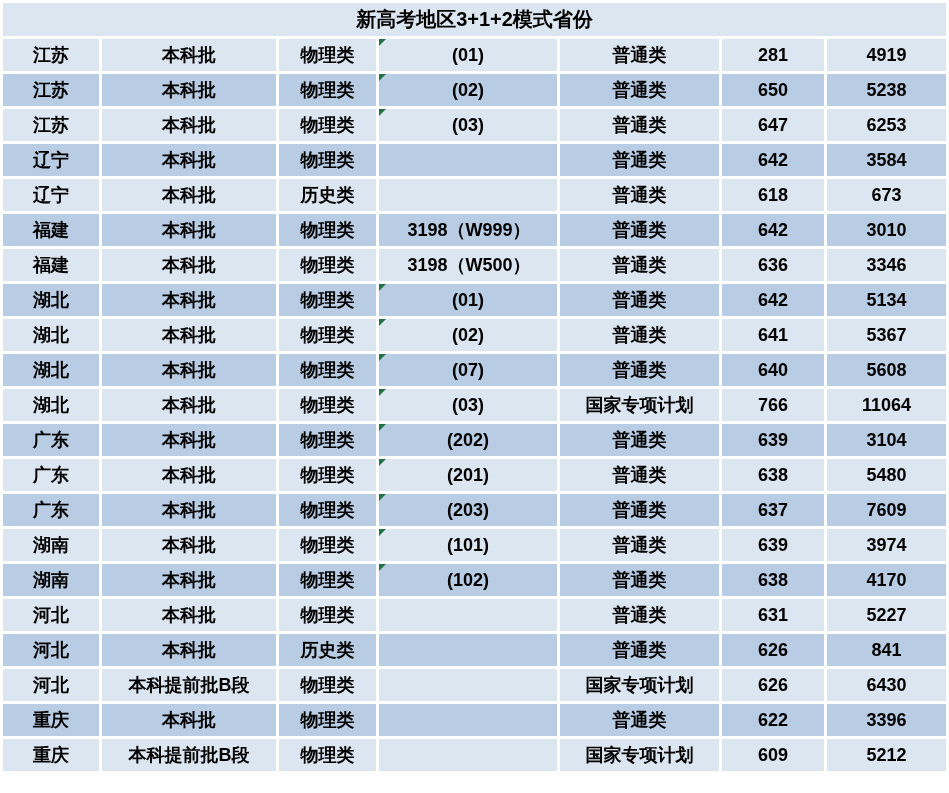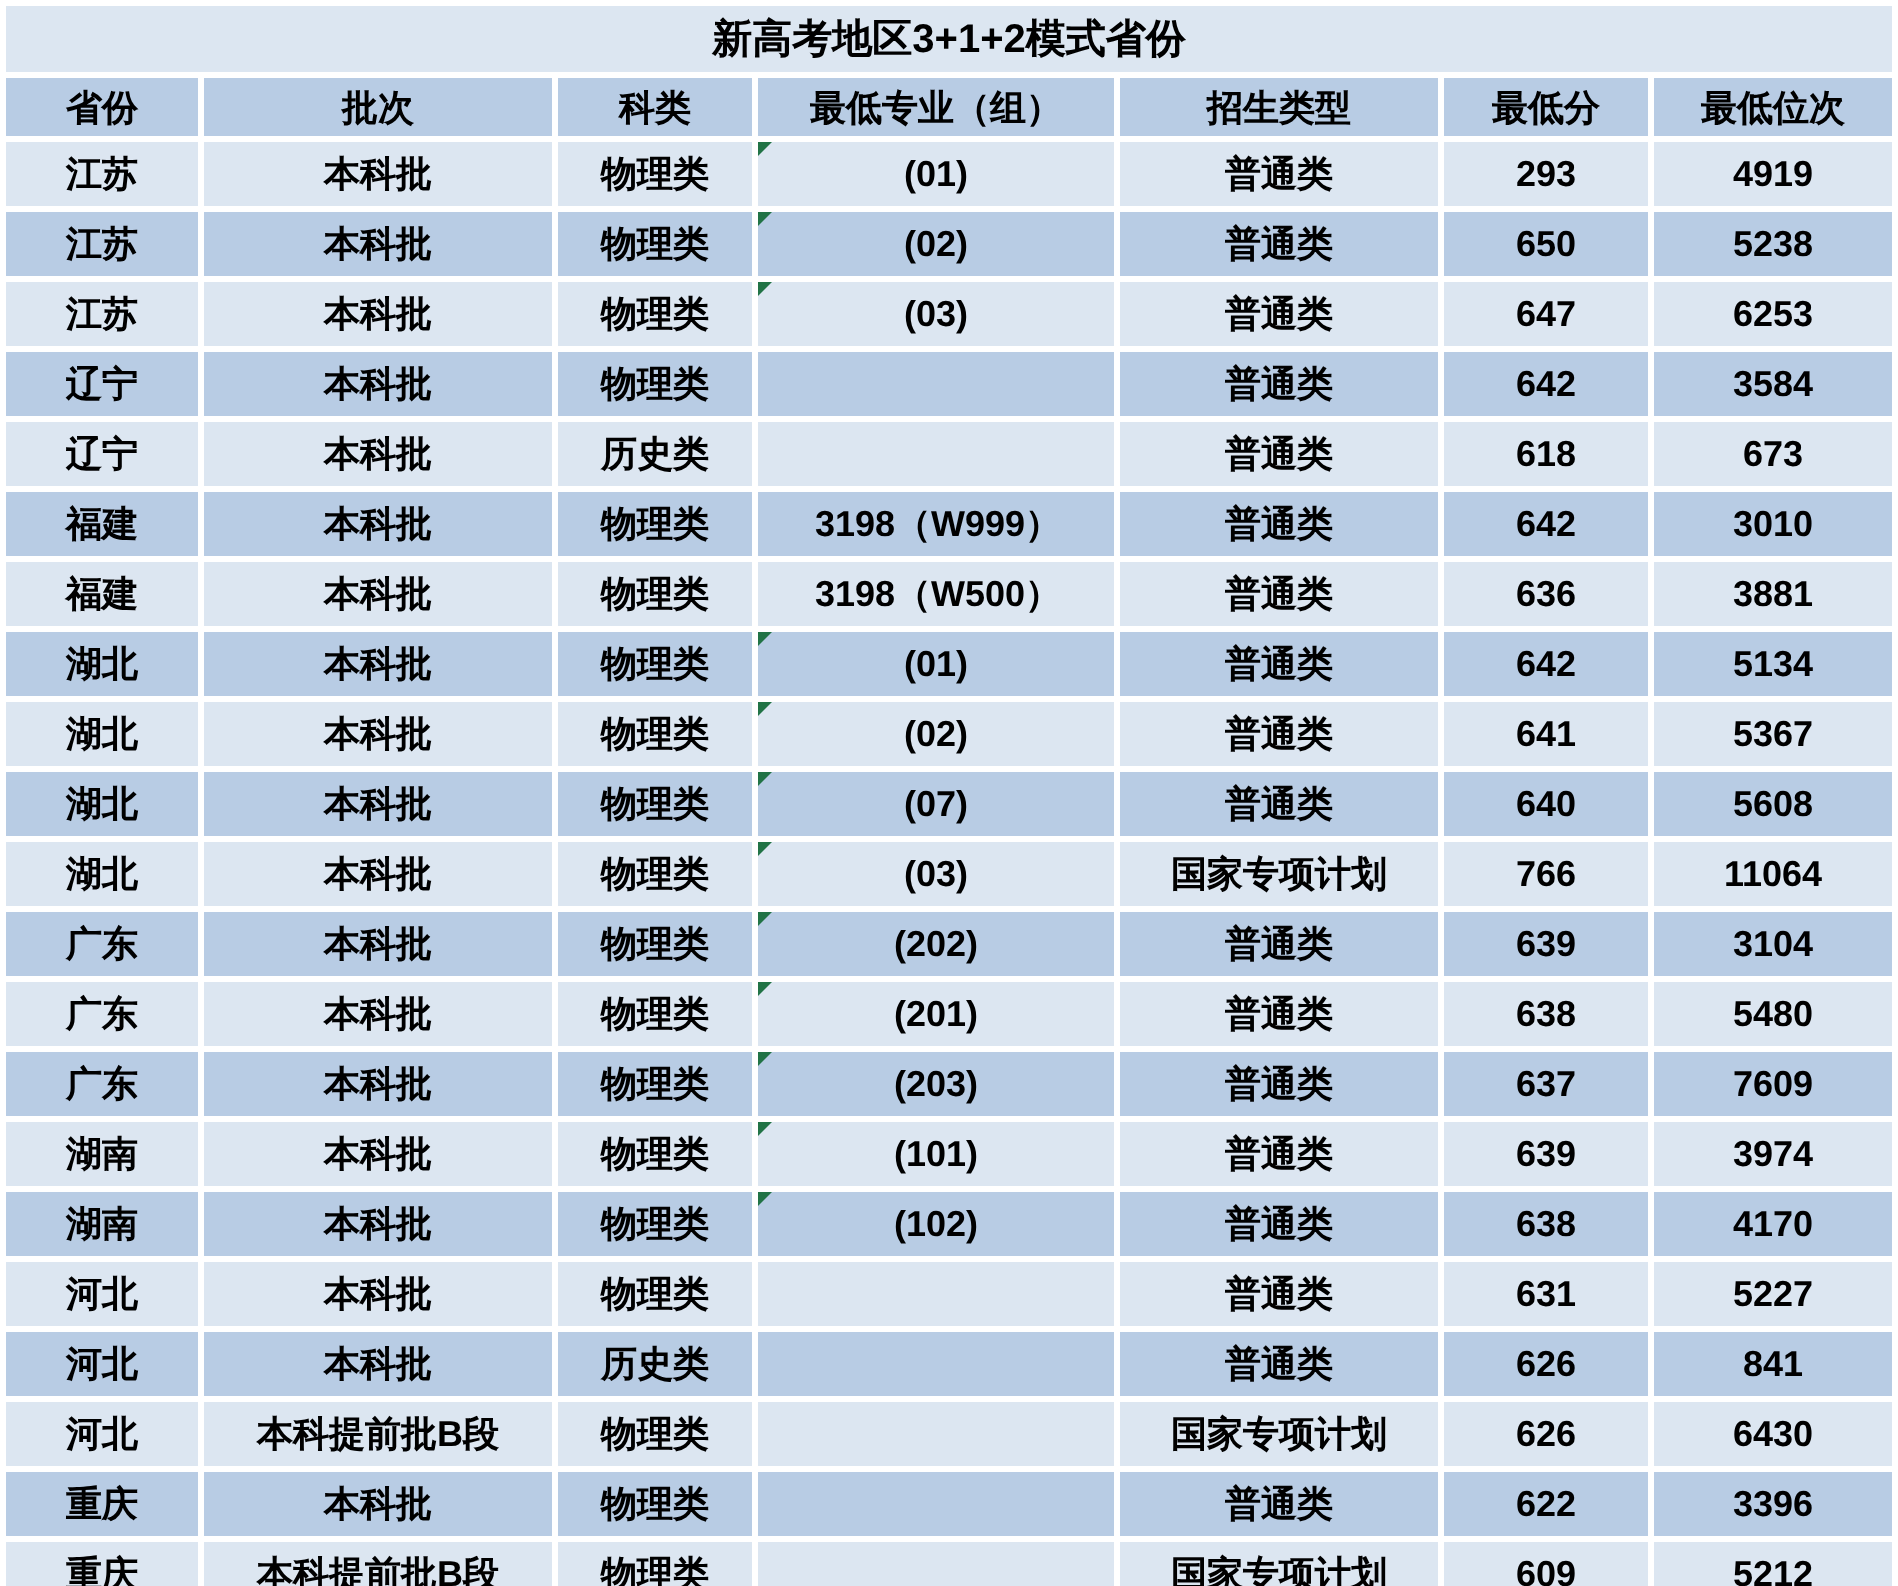--- a/index.html
+++ b/index.html
@@ -46,38 +46,29 @@
         <col class="c3">
         <col class="c4">
       <col class="c5">
         <col class="c6">
         <col class="c7">
     </colgroup>
     <thead>
       <tr class="title-row">
         <td colspan="7">新高考地区3+1+2模式省份</td>
       </tr>
-      <tr class="header-row">
-          <th>省份</th>
-          <th>批次</th>
-          <th>科类</th>
-          <th>最低专业（组）</th>
-          <th>招生类型</th>
-          <th>最低分</th>
-          <th>最低位次</th>
-        </tr>
     </thead>
     <tbody>
         <tr class="light">
           <td>江苏</td>
           <td>本科批</td>
           <td>物理类</td>
           <td><span class="tri"></span><span>(01)</span></td>
           <td>普通类</td>
-          <td>293</td>
+          <td>281</td>
           <td>4919</td>
         </tr>
         <tr class="dark">
           <td>江苏</td>
           <td>本科批</td>
           <td>物理类</td>
           <td><span class="tri"></span><span>(02)</span></td>
           <td>普通类</td>
           <td>650</td>
           <td>5238</td>
@@ -118,21 +109,21 @@
           <td>642</td>
           <td>3010</td>
         </tr>
         <tr class="light">
           <td>福建</td>
           <td>本科批</td>
           <td>物理类</td>
           <td class="left"><span>3198（W500）</span></td>
           <td>普通类</td>
           <td>636</td>
-          <td>3881</td>
+          <td>3346</td>
         </tr>
         <tr class="dark">
           <td>湖北</td>
           <td>本科批</td>
           <td>物理类</td>
           <td><span class="tri"></span><span>(01)</span></td>
           <td>普通类</td>
           <td>642</td>
           <td>5134</td>
         </tr>

